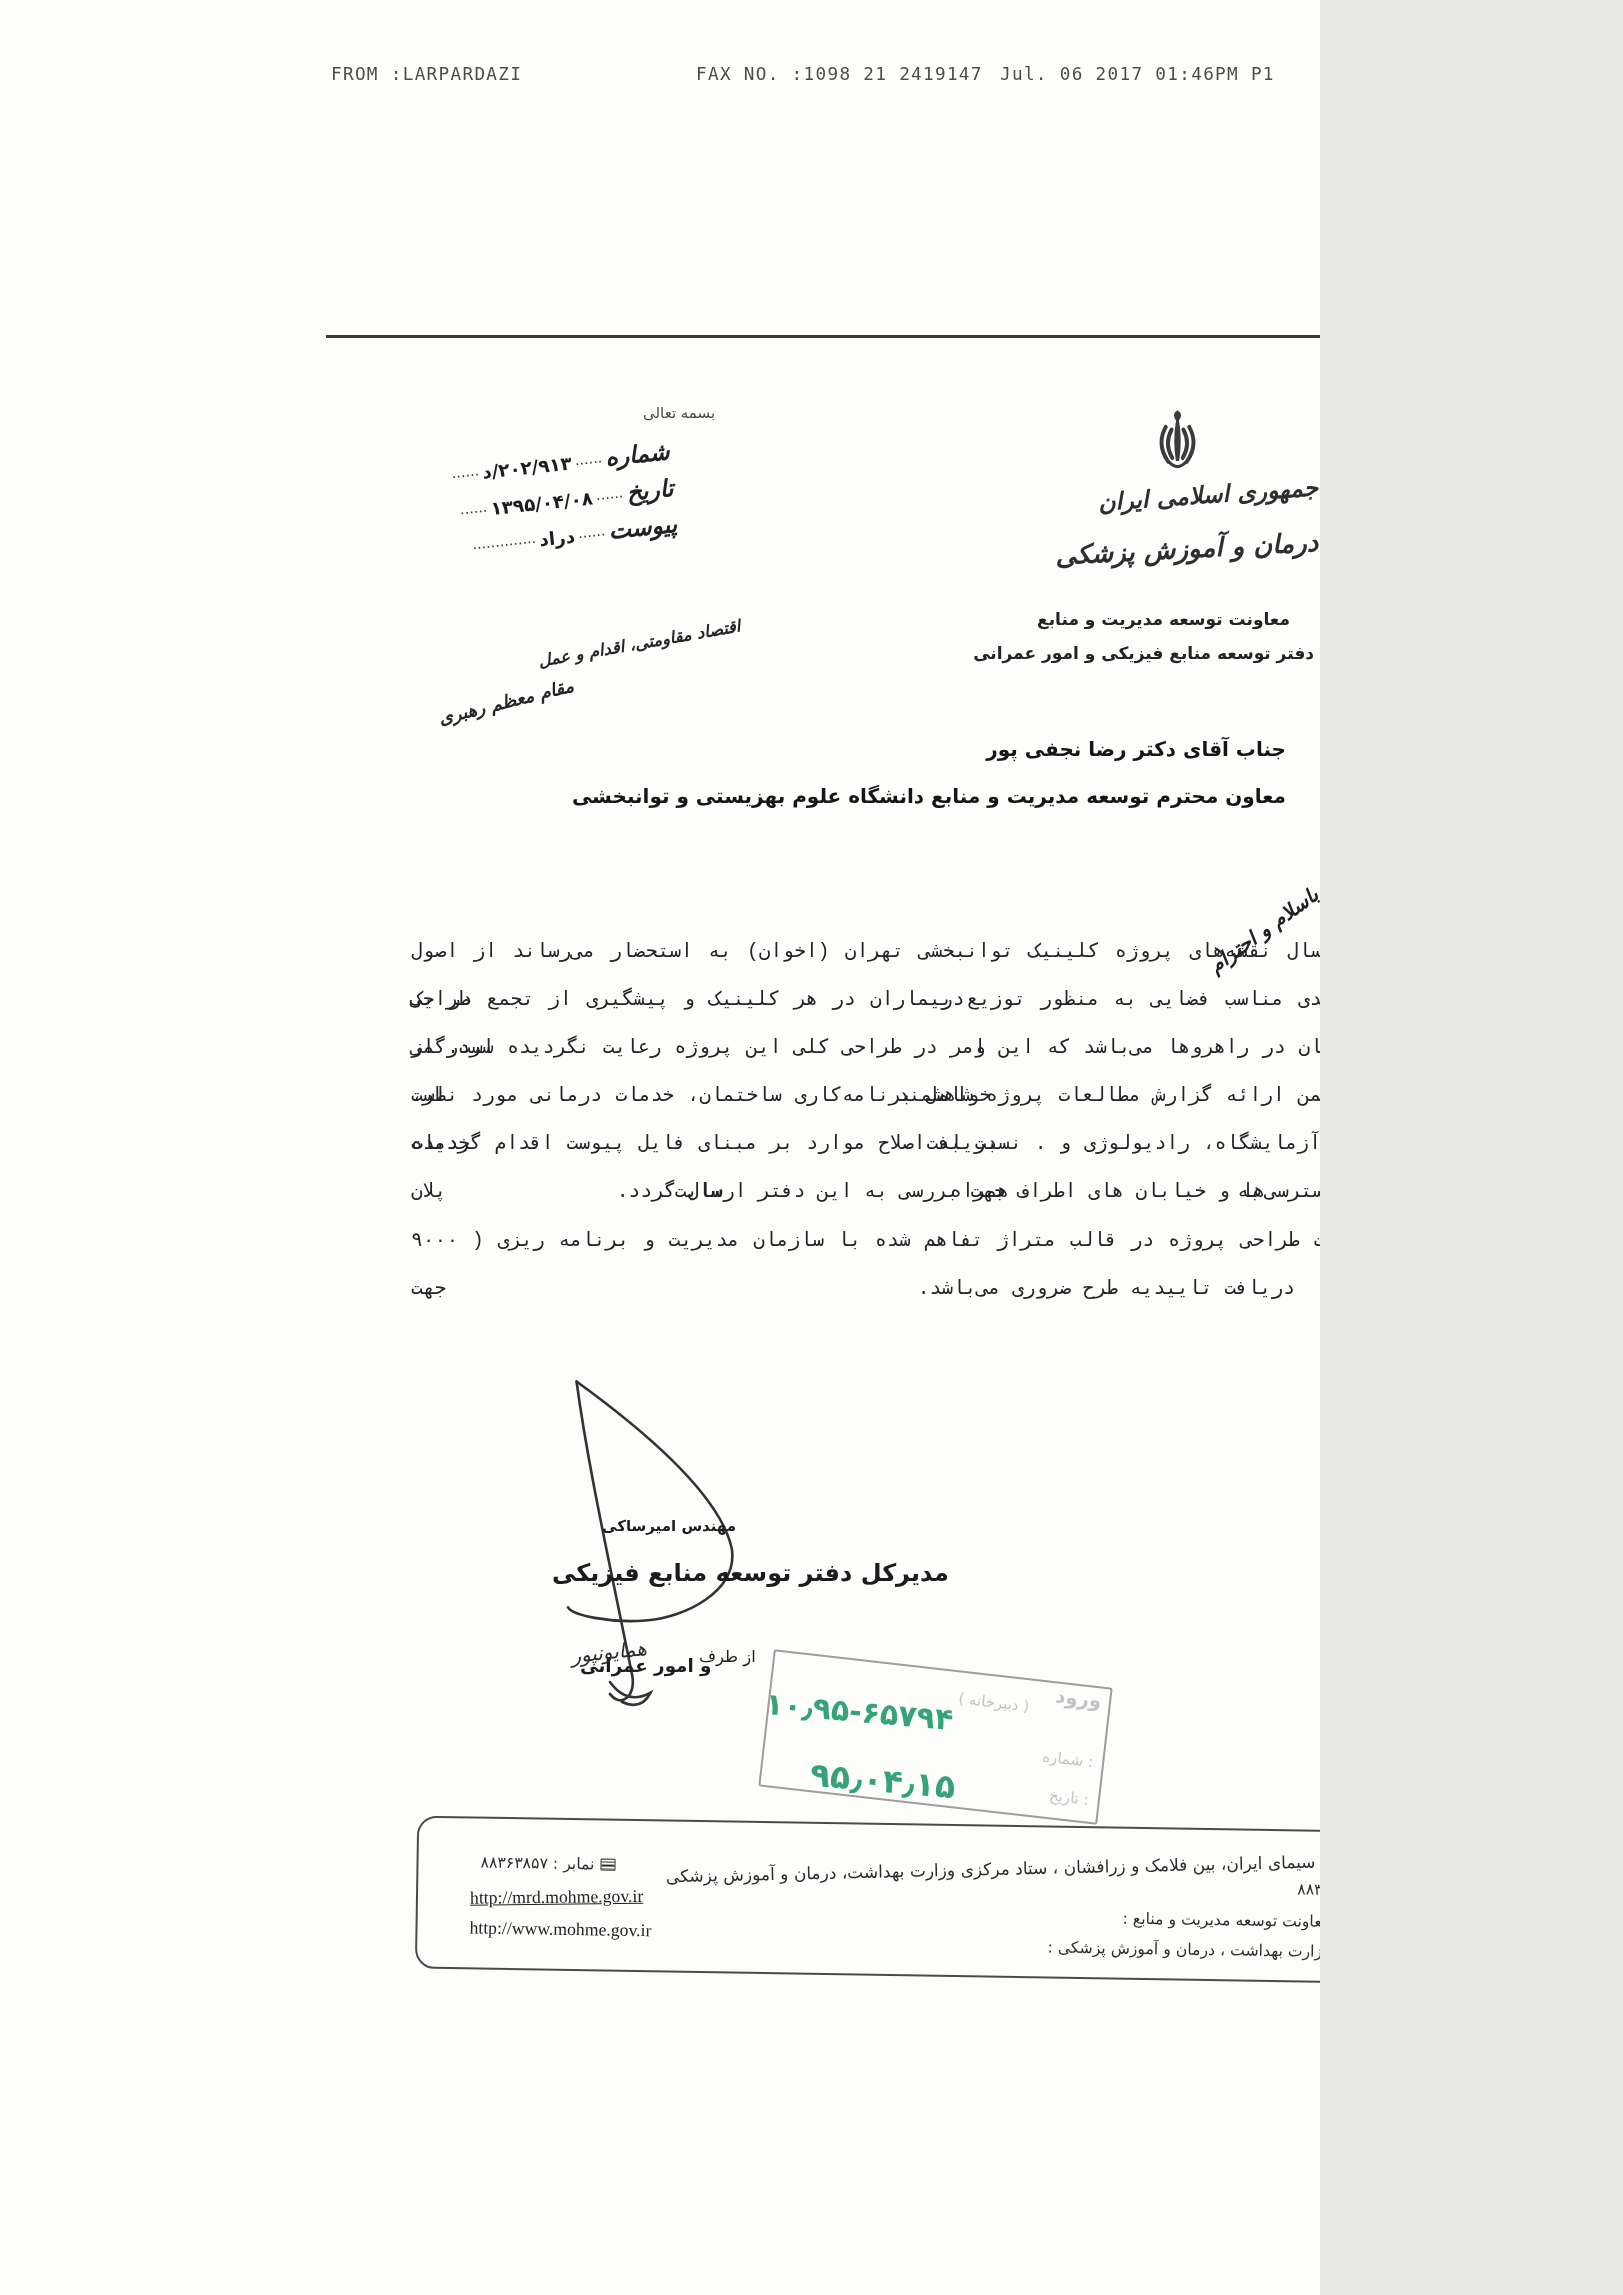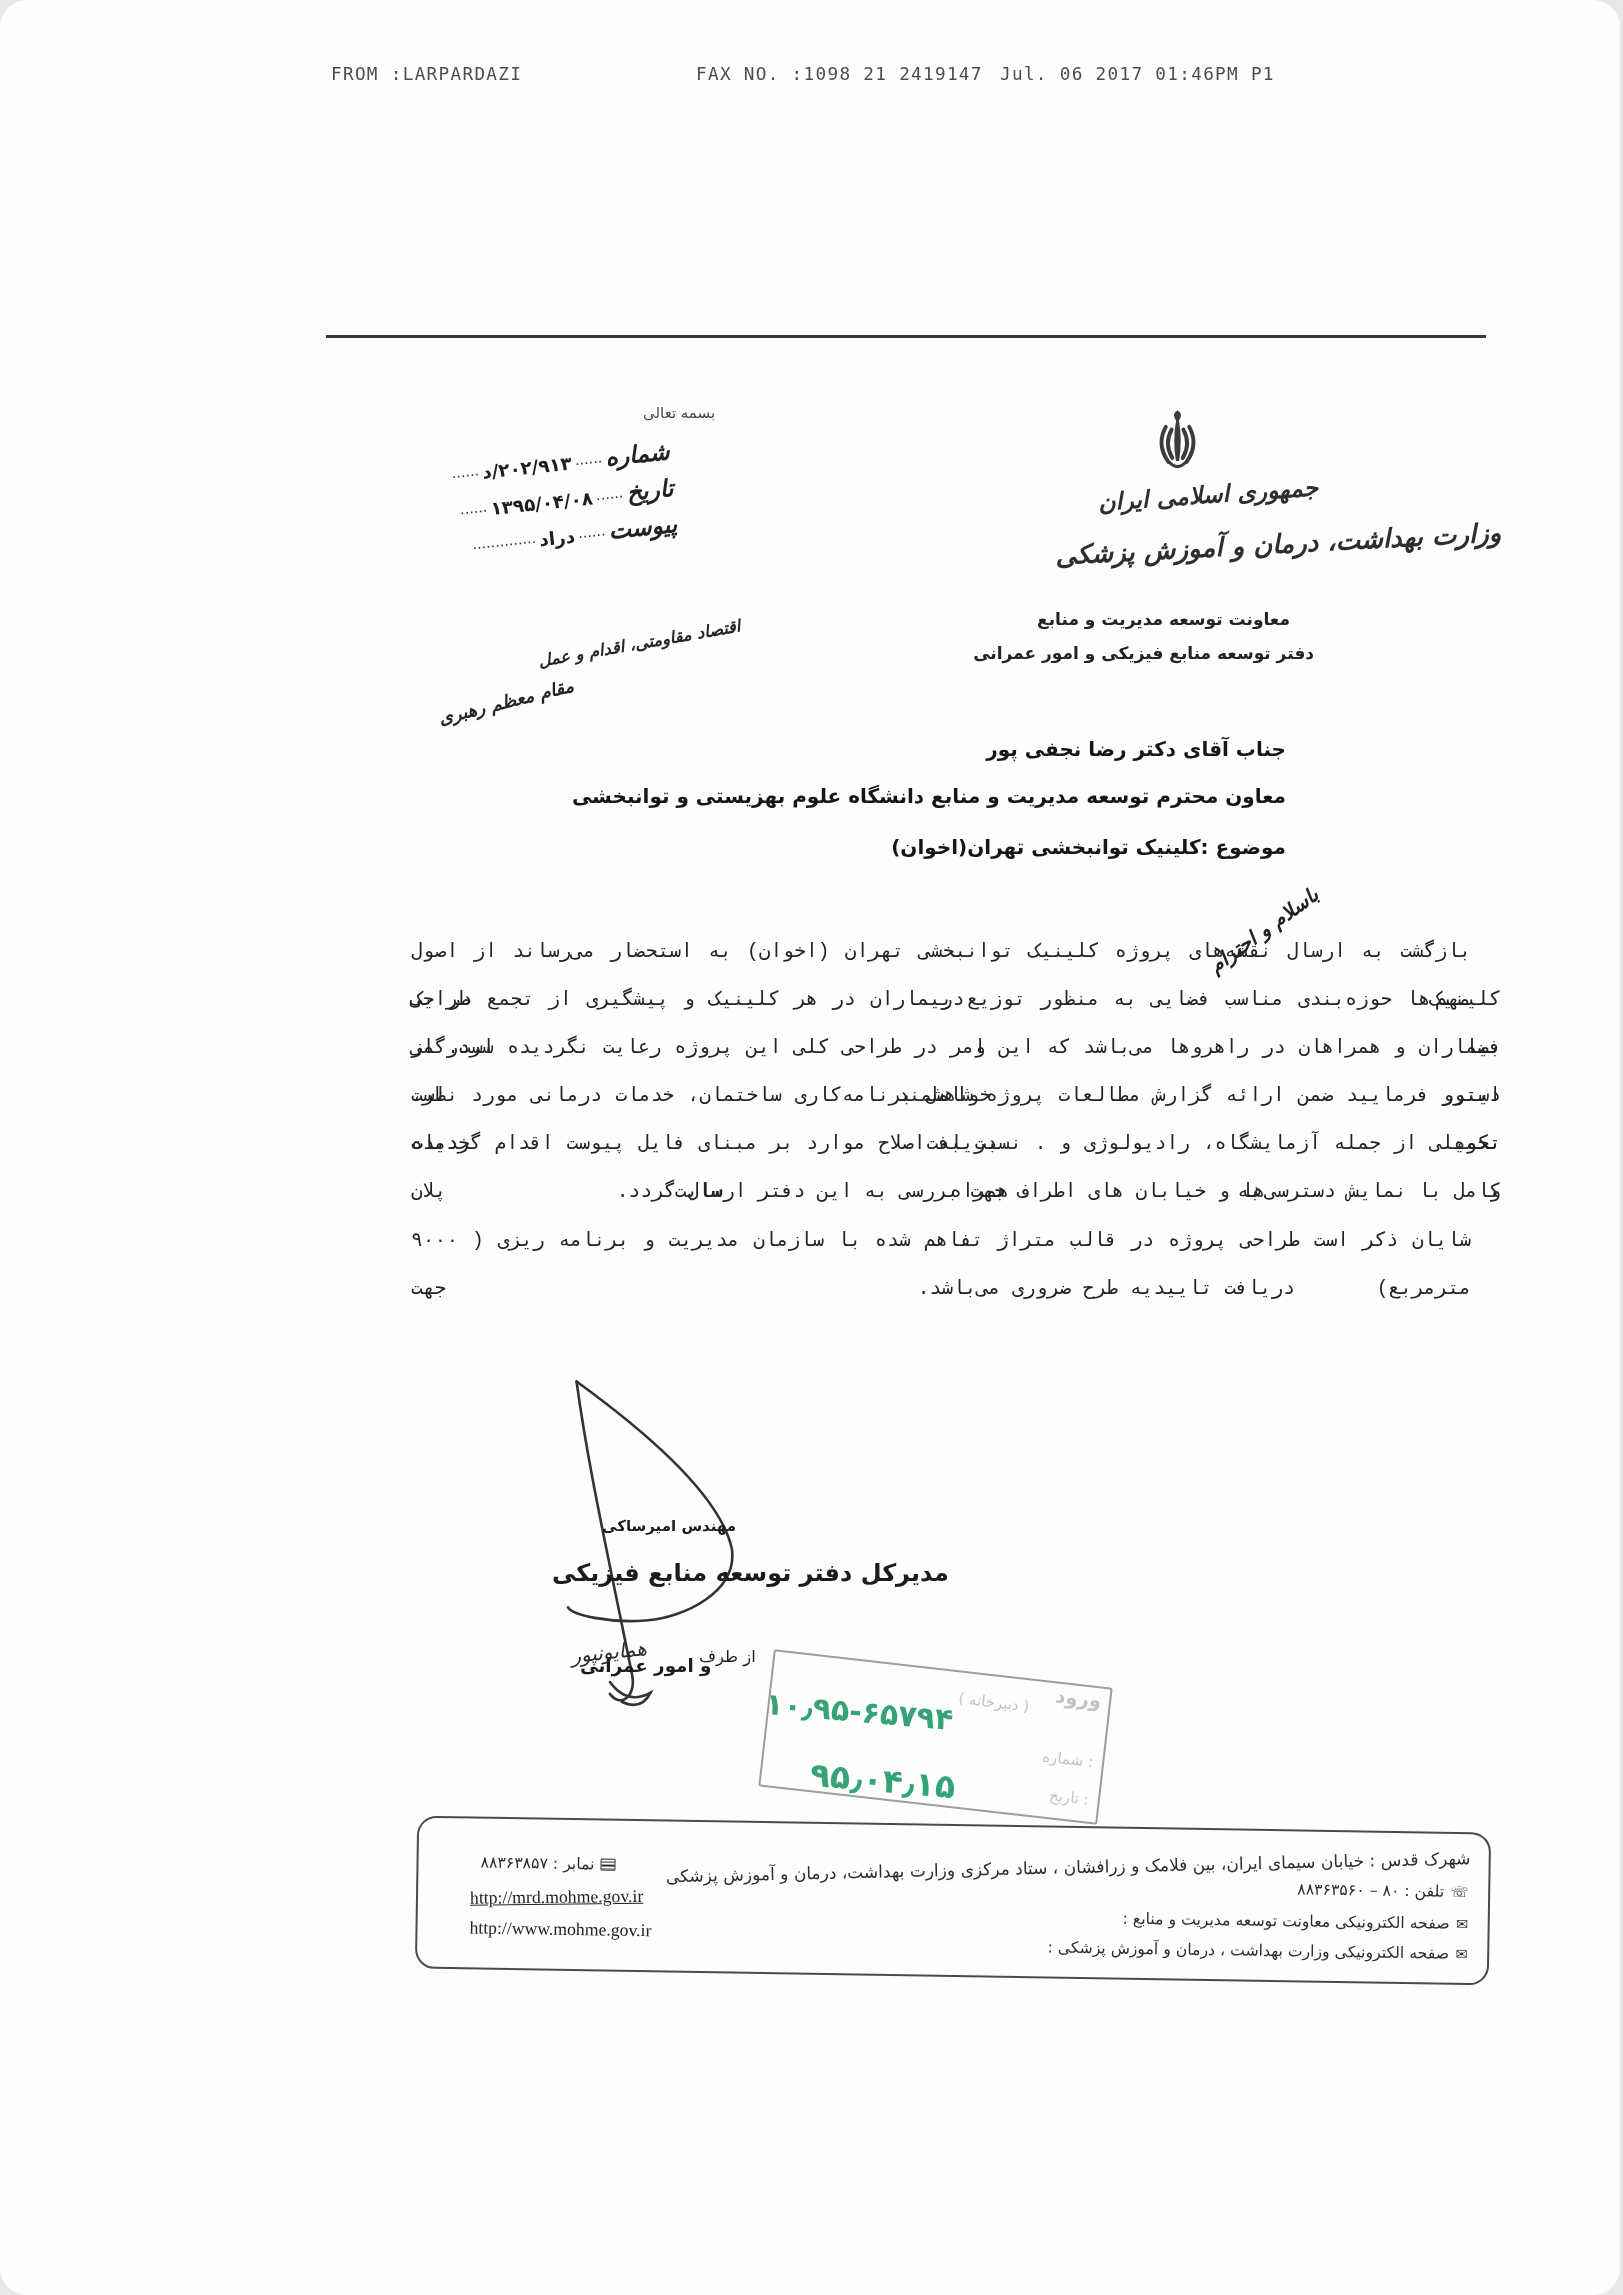--- a/index.html
+++ b/index.html
@@ -1,23 +1,22 @@
 <!DOCTYPE html>
 <html lang="fa" style="font-size:10.5px"><head>
 <meta charset="utf-8">
 <style>
   html,body{margin:0;padding:0;background:#e8e8e6;}
   .page{
     position:relative;
-    width:1620px;height:2295px;
+    width:1320px;height:2295px;
     background:#fdfdfb;
     font-family:"DejaVu Sans", sans-serif;
     color:#222;
     overflow:hidden;
-    border-radius:27px;
   }
   .abs{position:absolute;}
   
   .fax{
     font-family:"DejaVu Sans Mono", monospace;
     font-size:17.7px;color:#3d3d3d;letter-spacing:1.3px;white-space:nowrap;
     opacity:.92;
   }
   
   .toprule{height:3.3px;background:#1f1f1f;opacity:.88;}
@@ -149,21 +148,20 @@
       <span class="reflabel">پیوست</span>
     </div>
   </div>
 
   <div class="slogan abs" style="left:537px;top:634px;font-size:16.4px;transform:rotate(-10deg);">اقتصاد مقاومتی، اقدام و عمل</div>
   <div class="slogan abs" style="left:437px;top:691px;font-size:17.7px;transform:rotate(-14deg);">مقام معظم رهبری</div>
 
   <div class="recipient abs" style="left:589px;top:728px;width:697px;">
     <div class="rl">جناب آقای دکتر رضا نجفی پور</div>
     <div class="rl" style="margin-top:3.9px;">معاون محترم توسعه مدیریت و منابع دانشگاه علوم بهزیستی و توانبخشی</div>
-    <div class="rl" style="margin-top:7.9px;">موضوع :کلینیک توانبخشی تهران(اخوان)</div>
   </div>
 
   <div class="salutation abs" style="left:1199px;top:918px;">باسلام و احترام</div>
 
   <div class="body-text abs" style="left:411px;top:928px;font-family:Liberation Mono, monospace;">
     <div class="bl just indent">بازگشت به ارسال نقشه‌های پروژه کلینیک توانبخشی تهران (اخوان) به استحضار می‌رساند از اصول مهم در طراحی</div>
     <div class="bl just">کلینیک‌ها حوزه‌بندی مناسب فضایی به منظور توزیع بیماران در هر کلینیک و پیشگیری از تجمع در یک فضا و سردرگمی</div>
     <div class="bl just">بیماران و همراهان در راهروها می‌باشد که این امر در طراحی کلی این پروژه رعایت نگردیده است. از اینرو خواهشمند است</div>
     <div class="bl just">دستور فرمایید ضمن ارائه گزارش مطالعات پروژه شامل برنامه‌کاری ساختمان، خدمات درمانی مورد نظر، نحوه دریافت خدمات</div>
     <div class="bl just">تکمیلی از جمله آزمایشگاه، رادیولوژی و . نسبت به اصلاح موارد بر مبنای فایل پیوست اقدام گردیده و به همراه سایت پلان</div>

